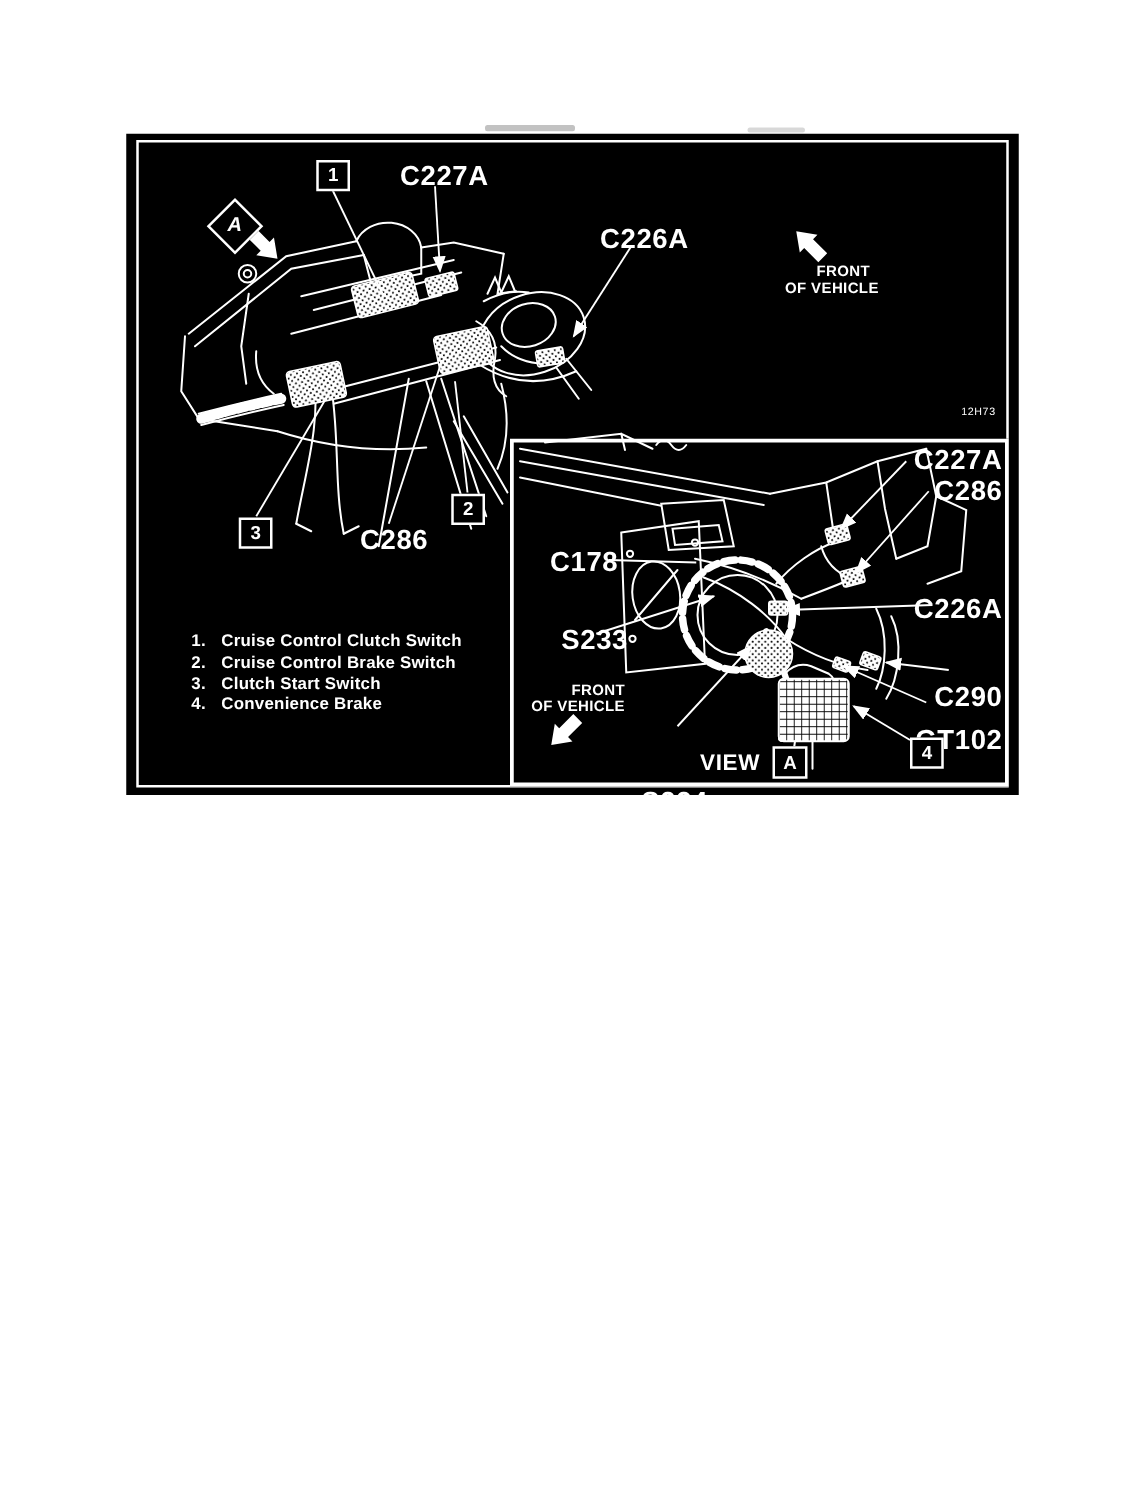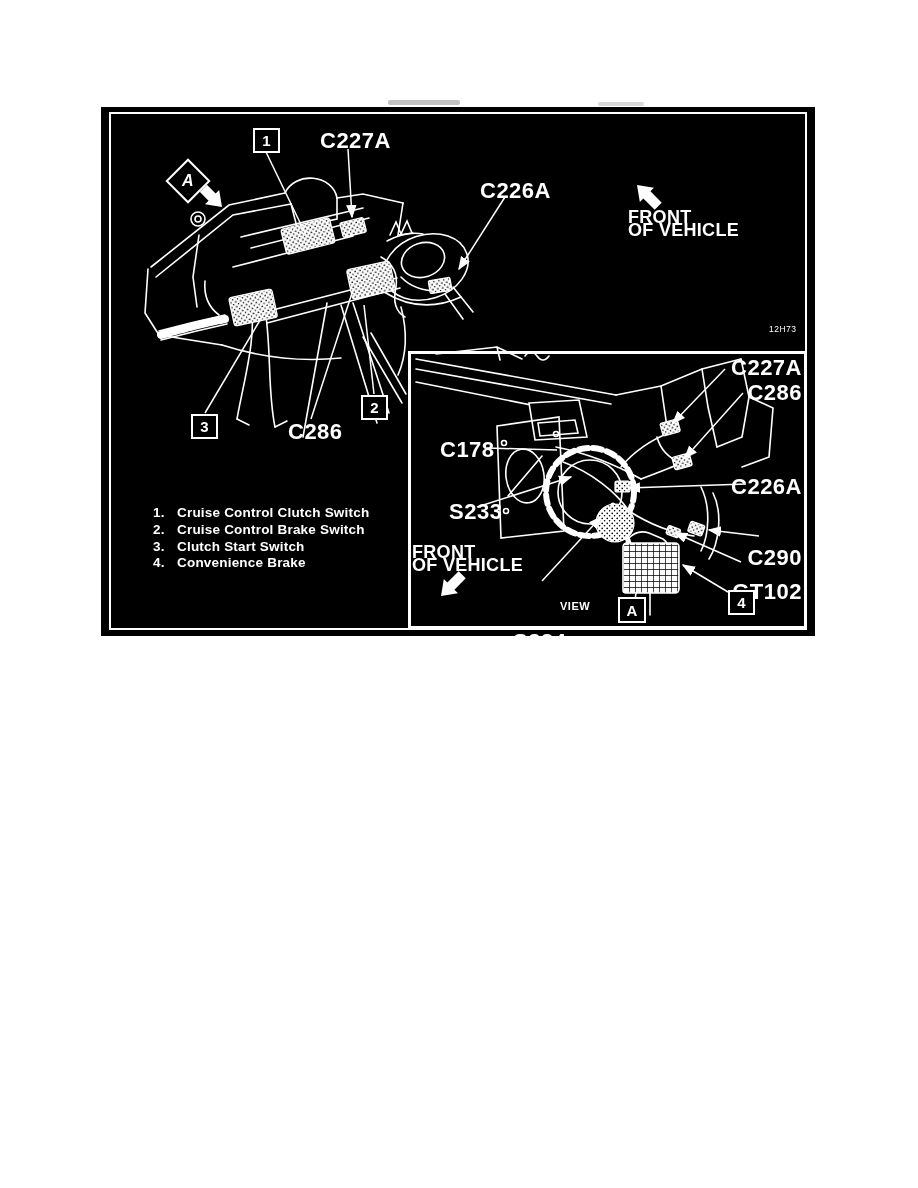--- a/index.html
+++ b/index.html
@@ -38,30 +38,30 @@
   .diamond{
     position:absolute;left:71px;top:58px;width:28px;height:28px;
     border:2px solid #fff;background:#000;transform:rotate(45deg);
     display:flex;align-items:center;justify-content:center;
   }
   .diamond span{
     transform:rotate(-45deg);color:#fff;font-weight:bold;
     font-style:italic;font-size:16px;line-height:1;
   }
   .front-label{
-    position:absolute;color:#fff;font-weight:bold;font-size:18px;
-    line-height:13px;text-align:left;letter-spacing:.3px;white-space:nowrap;
+    position:absolute;color:#fff;font-weight:bold;font-size:12px;
+    line-height:13px;text-align:right;letter-spacing:.3px;white-space:nowrap;
   }
   .fig-code{
     position:absolute;left:668px;top:217px;color:#fff;
     font-size:8.5px;font-weight:normal;letter-spacing:.5px;
   }
   .view-word{
     position:absolute;left:459px;top:493px;color:#fff;
-    font-weight:bold;font-size:11px;letter-spacing:.5px;
+    font-weight:bold;font-size:18px;letter-spacing:.5px;
   }
   
   .legend{
     position:absolute;left:52px;top:398px;color:#fff;
     font-size:13.5px;font-weight:bold;letter-spacing:.2px;
   }
   .legend-row{display:flex;line-height:16.8px;}
   .legend-num{width:24px;}
   
   .smudge{position:absolute;background:#8f8f8f;opacity:.55;border-radius:2px;}

